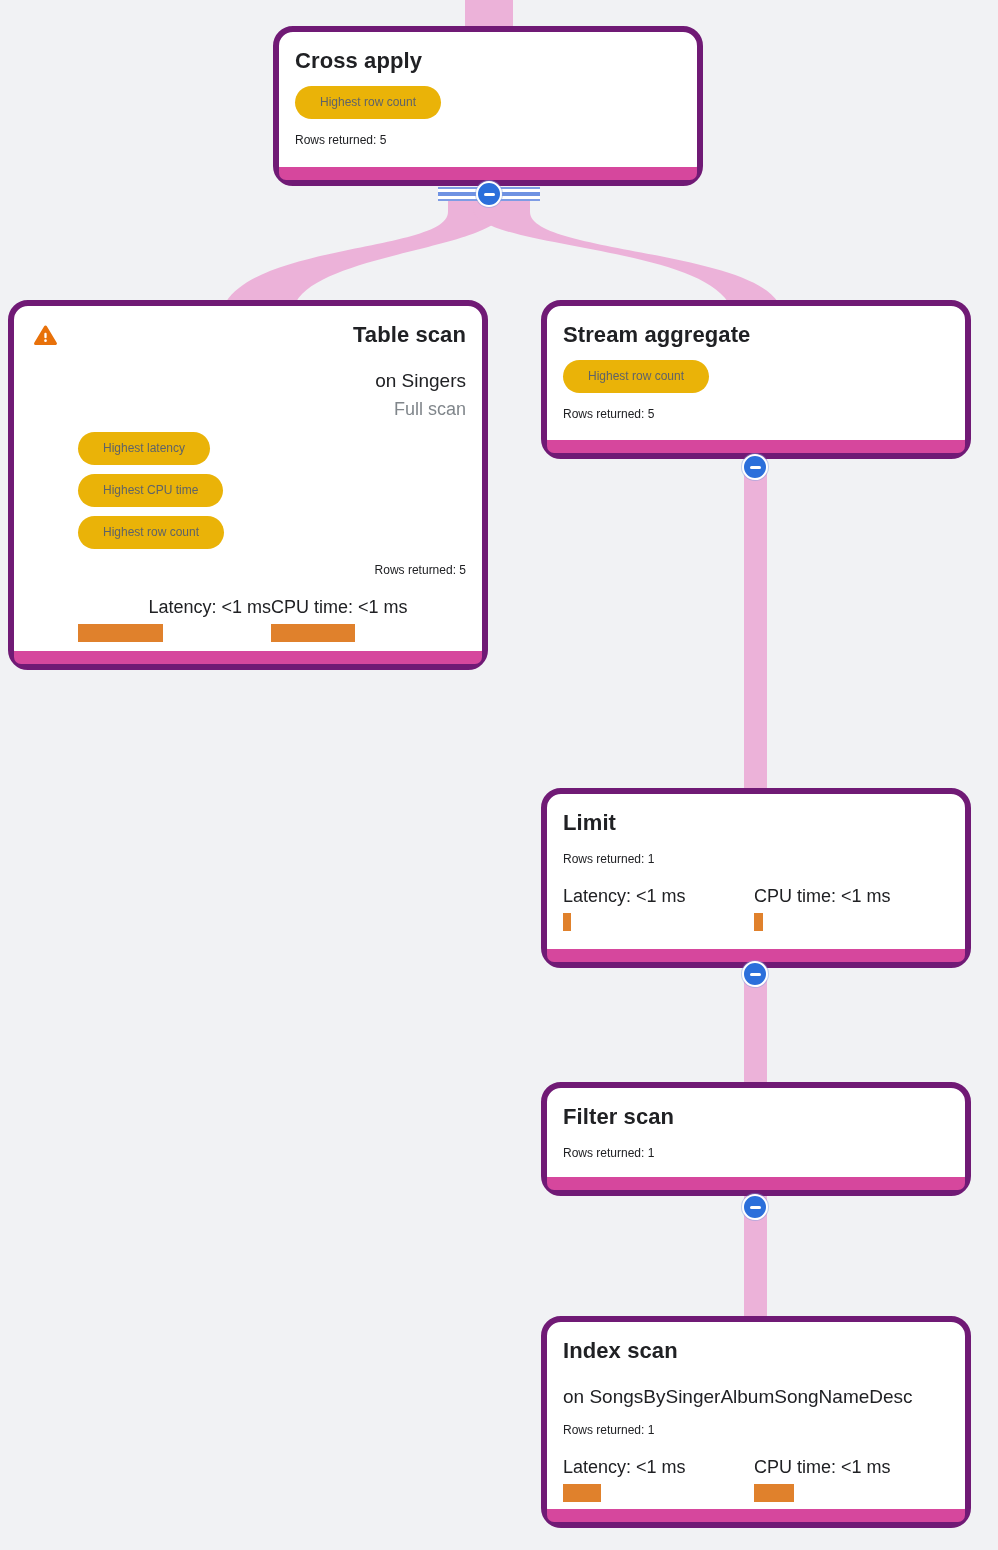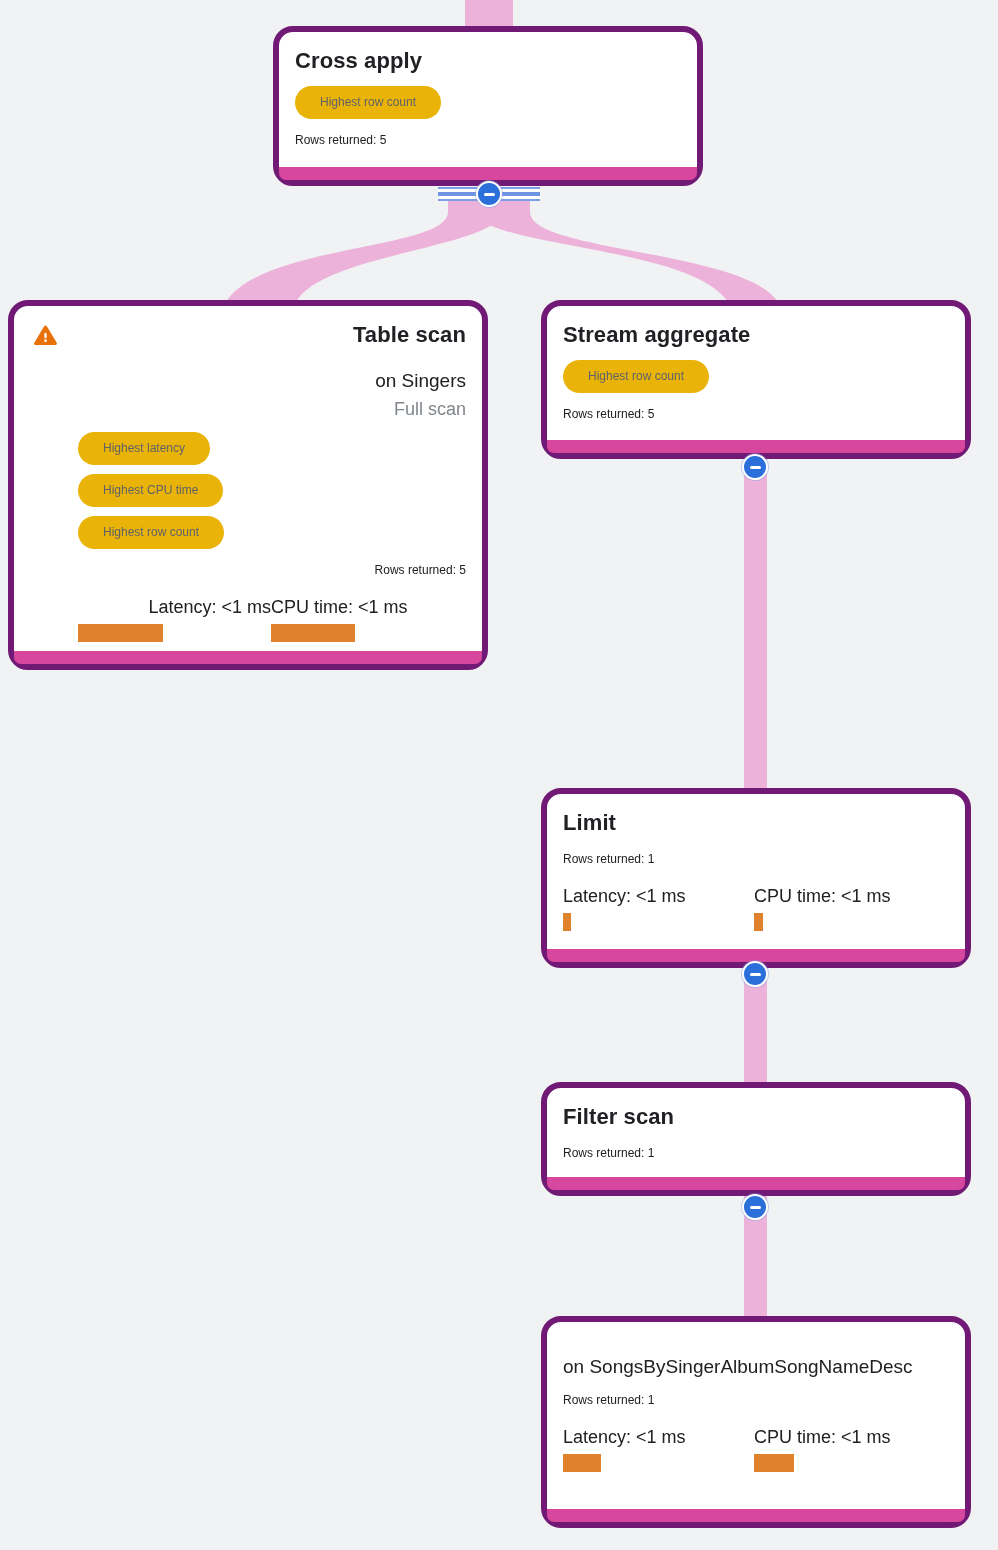--- a/index.html
+++ b/index.html
@@ -169,20 +169,21 @@
     <div class="accent"></div>
   </div>
 
   <div class="card n4">
     <div class="title">Filter scan</div>
     <div class="rows">Rows returned: 1</div>
     <div class="accent"></div>
   </div>
 
   <div class="card n5">
+    <div class="title">Index scan</div>
     <div class="subtitle">on SongsBySingerAlbumSongNameDesc</div>
     <div class="rows">Rows returned: 1</div>
     <div class="metrics">
       <div class="metric left">
         <div class="mlabel">Latency: &lt;1 ms</div>
         <div class="bar" style="width: 38px;"></div>
       </div>
       <div class="metric">
         <div class="mlabel">CPU time: &lt;1 ms</div>
         <div class="bar" style="width: 40px;"></div>

